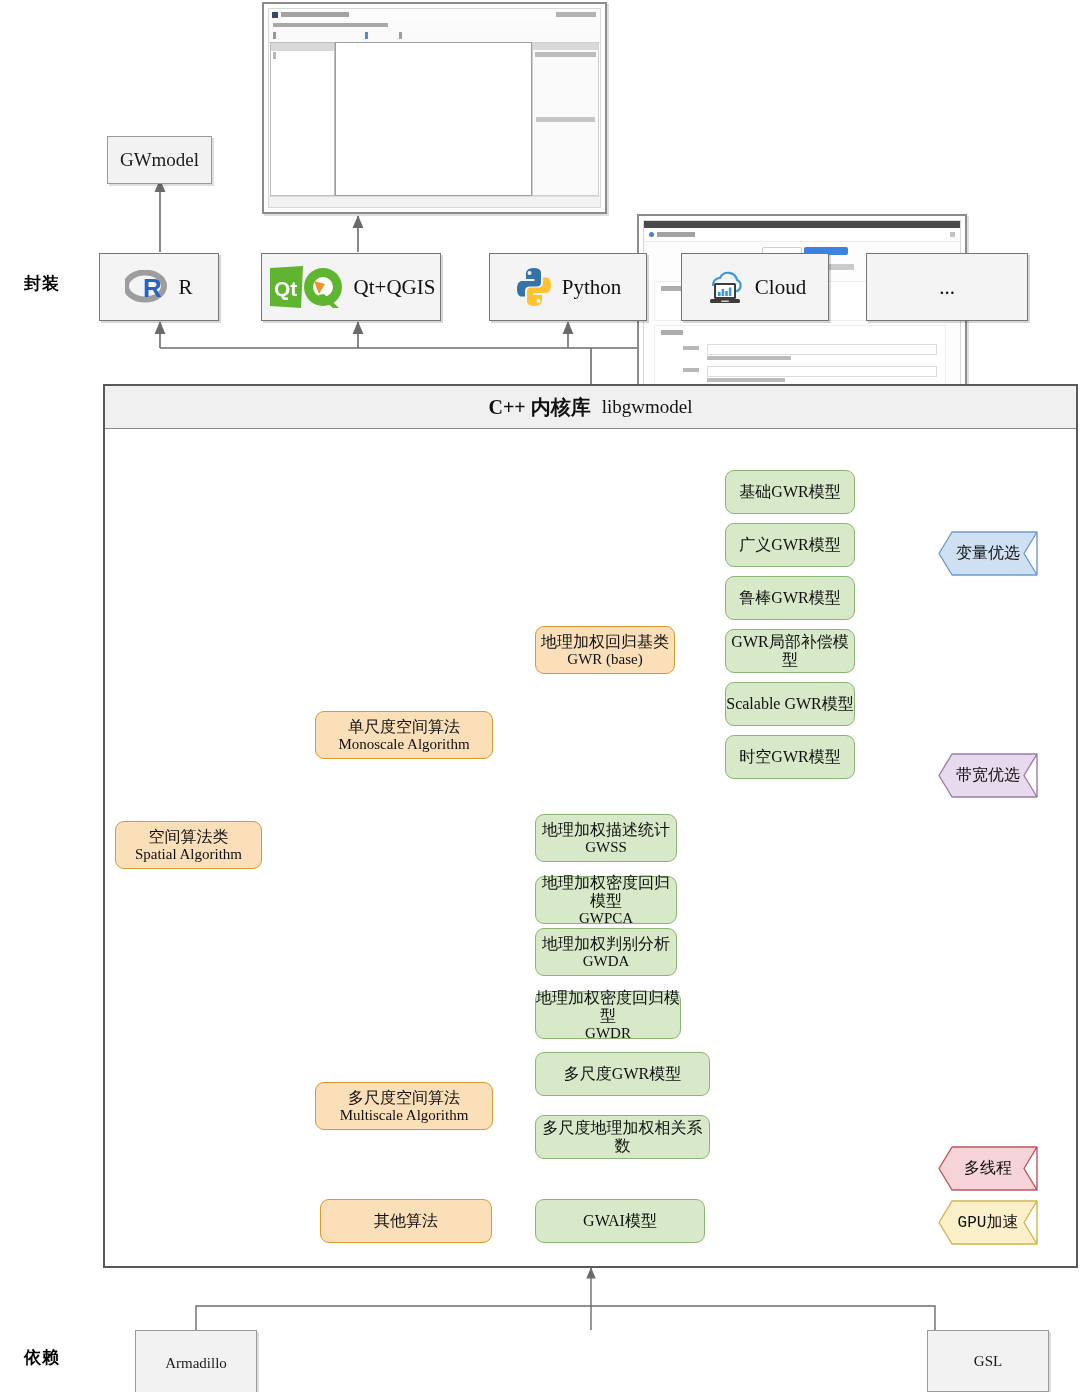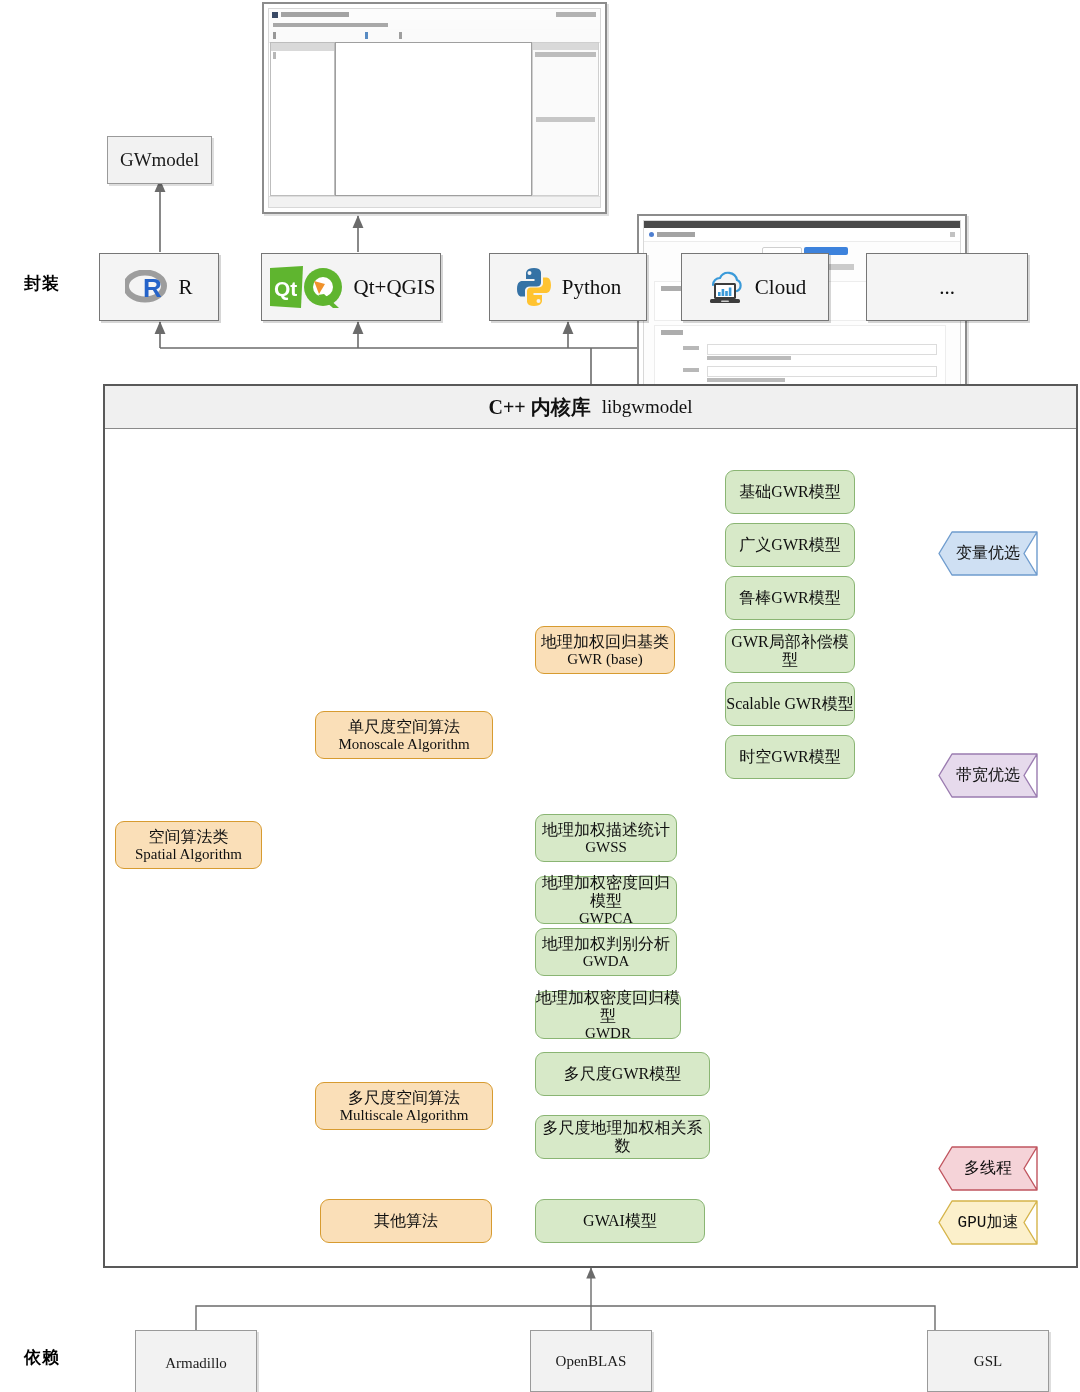--- a/index.html
+++ b/index.html
@@ -404,20 +404,17 @@
       <path d="M14,1 L99,1 L99,44 L14,44 L1,22.5 z M99,1 L86,22.5 L99,44" fill="#fcf0cb" stroke="#d5b44a" stroke-width="1.4" stroke-linejoin="round"></path>
     </svg>
     <span>GPU加速</span>
   </div>
 
   <div class="abs side-label" style="left:24px;top:1346px;">依赖</div>
 
   <div class="abs depbox" style="left:135px;top:1330px;width:122px;height:66px;">
     <span>Armadillo</span>
   </div>
-  <div class="abs depbox" style="left:530px;top:1330px;width:122px;height:62px;">
-    <span>OpenBLAS</span>
-  </div>
   <div class="abs depbox" style="left:927px;top:1330px;width:122px;height:62px;">
     <span>GSL</span>
   </div>
 
 </div>
 
 </body></html>

